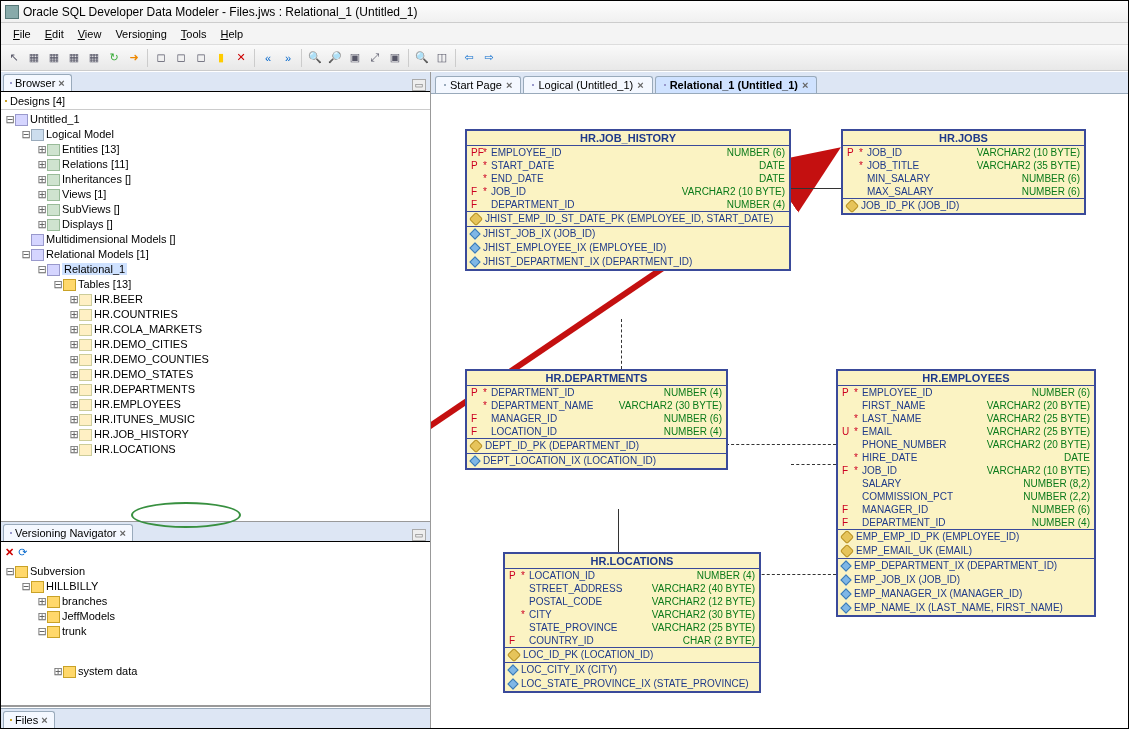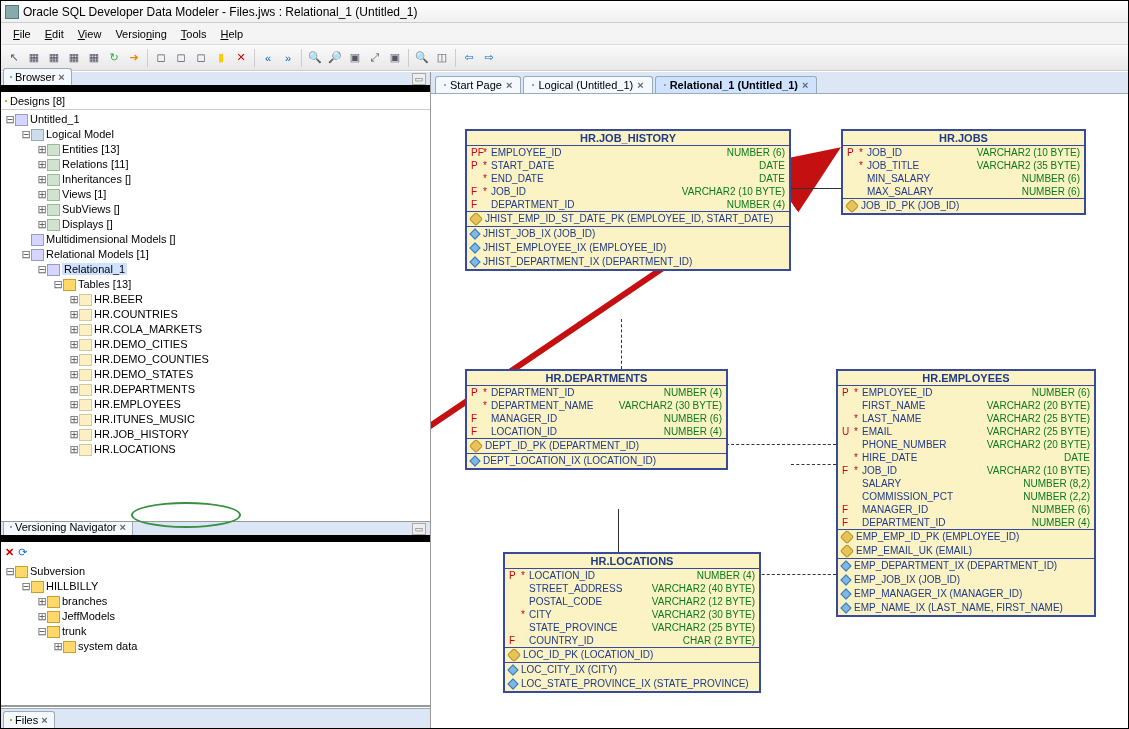--- a/index.html
+++ b/index.html
@@ -18,21 +18,21 @@
   .toolbar { height: 26px; background: linear-gradient(#fafafa,#e8e8e8); border-bottom: 1px solid #ccc; display: flex; align-items: center; padding: 0 4px; gap: 2px; }
   .tbtn { width: 18px; height: 18px; display: inline-flex; align-items: center; justify-content: center; color: #556; }
   .tsep { width: 1px; height: 18px; background: #ccc; margin: 0 2px; }
 
   
   .main { position: absolute; top: 71px; left: 0; right: 0; bottom: 0; display: flex; }
   .leftcol { width: 430px; display: flex; flex-direction: column; border-right: 1px solid #999; }
   .rightcol { flex: 1; display: flex; flex-direction: column; position: relative; }
 
   
-  .paneltabs { height: 20px; background: #dde6f4; border-bottom: 7px solid #000000; display: flex; align-items: flex-end; padding-left: 2px; font-size: 11px; }
+  .paneltabs { height: 20px; background: #dde6f4; border-bottom: 1px solid #000000; display: flex; align-items: flex-end; padding-left: 2px; font-size: 11px; }
   .ptab { background: #f4f8ff; border: 1px solid #9ab; border-bottom: none; padding: 2px 6px; display: flex; align-items: center; gap: 3px; border-radius: 3px 3px 0 0; }
   .ptab .x { color: #666; font-weight: bold; cursor: pointer; }
   .panelctrl { margin-left: auto; padding-right: 4px; display: flex; gap: 2px; color: #666; }
   .panelctrl span { border: 1px solid #aaa; width: 14px; height: 12px; display: inline-flex; align-items: center; justify-content: center; font-size: 9px; background: #eee; }
 
   
   .treepanel { flex: 0 0 auto; background: #fff; border-bottom: 1px solid #999; height: 450px; display: flex; flex-direction: column; }
   .treehdr { height: 18px; background: #fff; border-bottom: 1px solid #ccc; padding-left: 4px; font-size: 11px; display:flex; align-items:center; }
   .tree { flex: 1; overflow: hidden; padding: 2px 2px 2px 4px; font-size: 11px; line-height: 15px; }
   .tn { white-space: nowrap; }
@@ -141,21 +141,21 @@
           <span class="ic ic-model"></span>
           <span>Browser</span>
           <span class="x">×</span>
         </div>
         <div class="panelctrl">
             <span>▭</span>
           </div>
       </div>
       <div class="treehdr">
         <span class="ic ic-folder"></span>&nbsp;
-        <span>Designs [8]</span>
+        <span>Designs [4]</span>
       </div>
       <div class="tree">
         <div class="tn"><span class="tw">⊟</span><span class="ic ic-model"></span><span>Untitled_1</span></div>
         <div class="tn" style="padding-left:16px;"><span class="tw">⊟</span><span class="ic ic-entity"></span><span>Logical Model</span></div>
         <div id="logical-children">
             <div class="tn" style="padding-left: 32px;"><span class="tw">⊞</span><span class="ic ic-rel"></span>Entities [13]</div>
             <div class="tn" style="padding-left: 32px;"><span class="tw">⊞</span><span class="ic ic-rel"></span>Relations [11]</div>
             <div class="tn" style="padding-left: 32px;"><span class="tw">⊞</span><span class="ic ic-rel"></span>Inheritances []</div>
             <div class="tn" style="padding-left: 32px;"><span class="tw">⊞</span><span class="ic ic-rel"></span>Views [1]</div>
             <div class="tn" style="padding-left: 32px;"><span class="tw">⊞</span><span class="ic ic-rel"></span>SubViews []</div>
@@ -199,21 +199,21 @@
         <span class="verR">⟳</span>
       </div>
       <div class="tree">
         <div class="tn"><span class="tw">⊟</span><span class="ic ic-folder"></span><span>Subversion</span></div>
         <div class="tn" style="padding-left:16px;"><span class="tw">⊟</span><span class="ic ic-folder"></span><span>HILLBILLY</span></div>
         <div id="svn-children">
             <div class="tn" style="padding-left: 32px;"><span class="tw">⊞</span><span class="ic ic-folder"></span>branches</div>
             <div class="tn" style="padding-left: 32px;"><span class="tw">⊞</span><span class="ic ic-folder"></span>JeffModels</div>
             <div class="tn" style="padding-left: 32px;"><span class="tw">⊟</span><span class="ic ic-folder"></span>trunk</div>
           </div>
-        <div class="tn" style="padding-left:48px;"><span class="tw">⊞</span><span class="ic ic-folder"></span><span>system data</span></div>
+        <div class="tn" style="padding-left:48px;margin-top:25px;"><span class="tw">⊞</span><span class="ic ic-folder"></span><span>system data</span></div>
       </div>
     </div>
 
     <div class="filespanel">
       <div class="paneltabs" style="width:100%; border-bottom:none; border-top:1px solid #9ab;">
         <div class="ptab">
           <span class="ic ic-folder"></span>
           <span>Files</span>
           <span class="x">×</span>
         </div>

